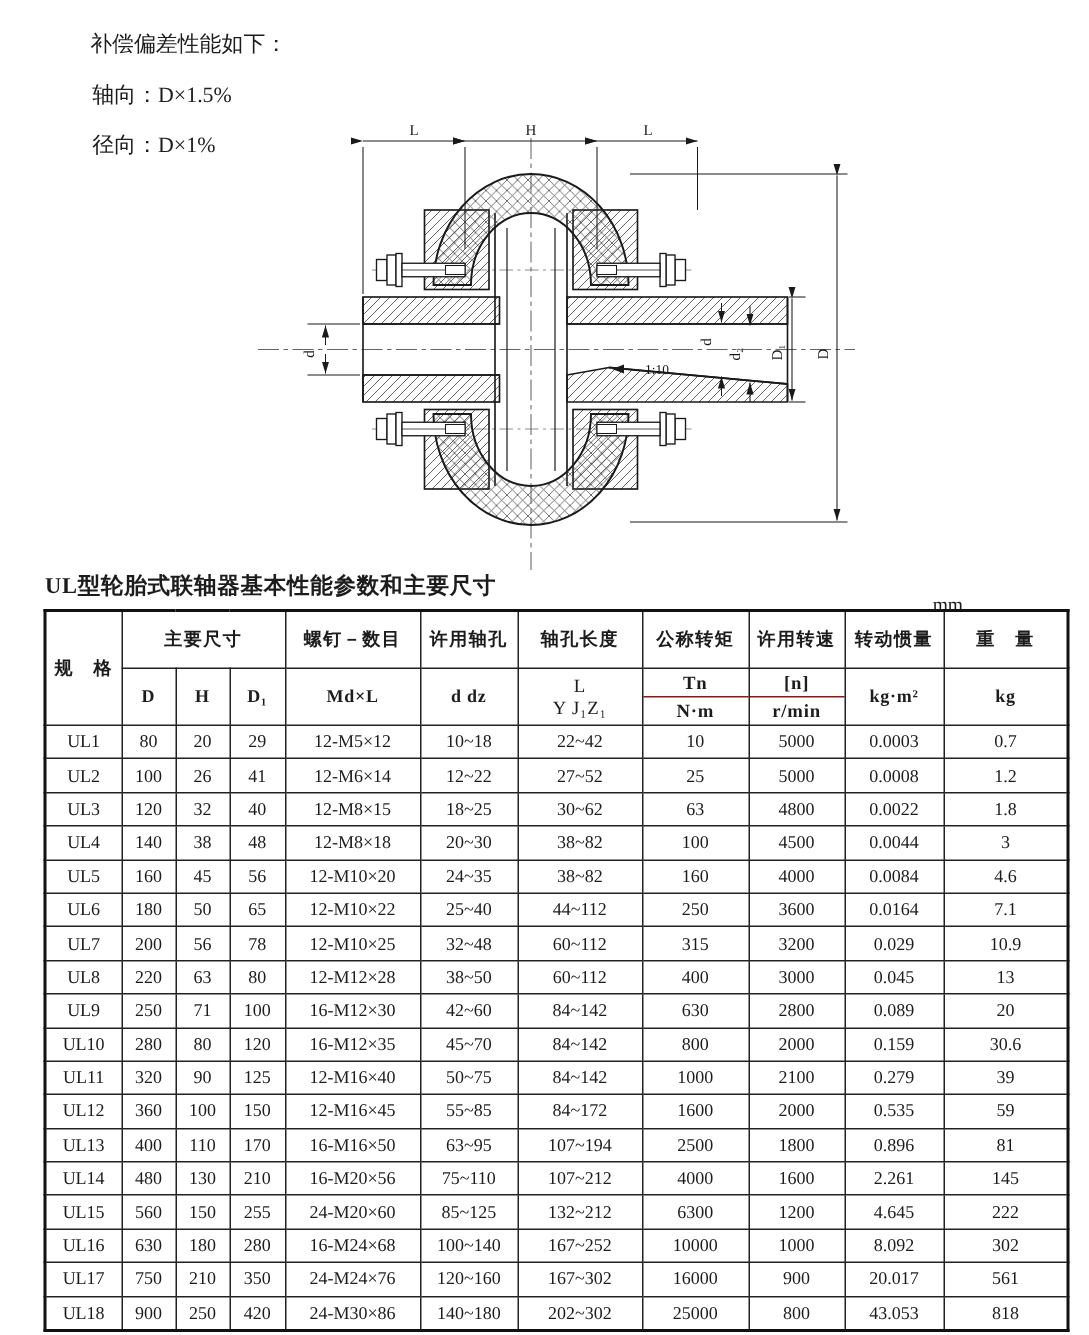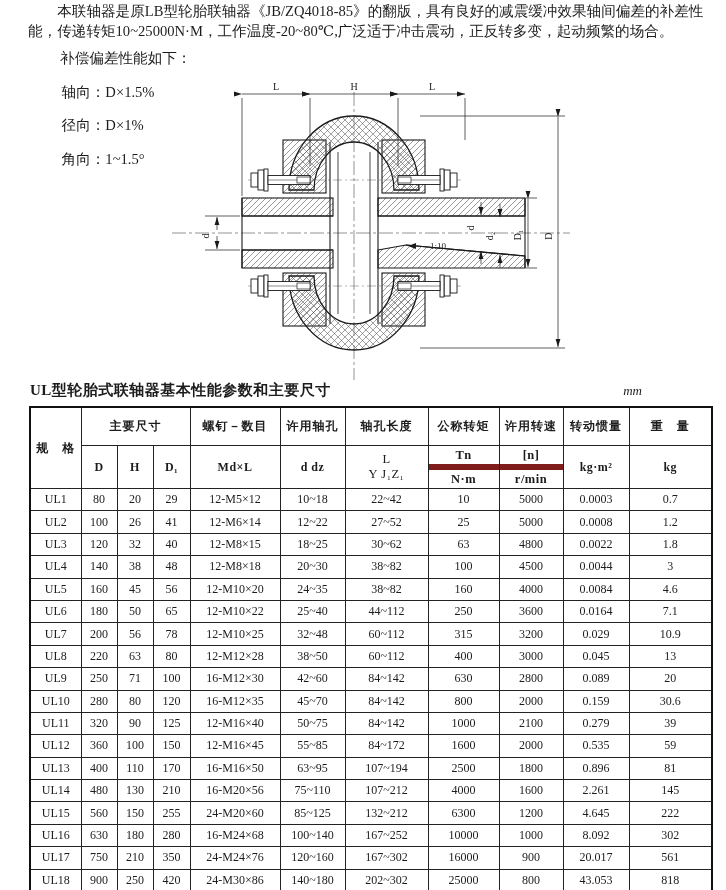--- a/index.html
+++ b/index.html
@@ -5,53 +5,51 @@
   html,body{margin:0;padding:0;}
   body{
     width:726px;height:890px;position:relative;overflow:hidden;
     background:#ffffff;color:#1c1c1c;
     font-family:"Liberation Serif","DejaVu Serif",serif;
   }
   
   .intro{position:absolute;left:28px;top:2px;width:684px;font-size:14.6px;line-height:19.5px;}
   .intro p{margin:0;}
   .intro .para{text-indent:2em;}
-  .intro .sub{text-indent:2.2em;margin-top:8px;}
+  .intro .sub{text-indent:2.2em;margin-top:19px;}
   .intro .item{text-indent:2.3em;margin-top:14px;}
   
   .figure{position:absolute;left:170px;top:78px;width:410px;height:310px;}
   .figure svg{display:block;}
   
   .tbl-title{position:absolute;left:30px;top:381px;width:680px;height:22px;
     font-size:15px;font-weight:bold;letter-spacing:0.5px;}
-  .tbl-unit{position:absolute;right:68px;top:2px;font-weight:normal;font-size:13px;letter-spacing:0;font-style:italic;}
+  .tbl-unit{position:absolute;right:68px;top:14px;font-weight:normal;font-size:13px;letter-spacing:0;}
   
   table.spec{position:absolute;left:29px;top:406px;width:682px;
     border-collapse:collapse;table-layout:fixed;
     border:2px solid #111;}
   table.spec th,table.spec td{border:1px solid #222;text-align:center;vertical-align:middle;padding:0;}
   table.spec thead th{font-size:12px;font-weight:bold;}
   .h1 th{height:37px;letter-spacing:1px;}
   .h2 th{height:37px;letter-spacing:0.5px;}
   th.sym{font-family:"Liberation Serif","DejaVu Serif",serif;font-weight:normal;font-size:12.5px;}
   th.split{padding:0;font-weight:normal;}
   .split .half{height:18px;line-height:18px;font-size:12.5px;}
-  .split .half.top{border-bottom:6px solid #7f1d1d;}
+  .split .half.top{border-bottom:1px solid #7f1d1d;}
   .stack .ln{line-height:15px;font-size:12.5px;font-weight:normal;}
   table.spec tbody td{height:21.4px;font-size:12px;}
 </style>
 </head>
 <body>
 
 <div class="intro">
-  <p class="para">本联轴器是原LB型轮胎联轴器《JB/ZQ4018-85》的翻版，具有良好的减震缓冲效果轴间偏差的补差性能，传递转矩10~25000N·M，工作温度-20~80℃,广泛适于冲击震动，正反转多变，起动频繁的场合。</p>
   <p class="sub">补偿偏差性能如下：</p>
   <p class="item">轴向：D×1.5%</p>
   <p class="item">径向：D×1%</p>
-  <p class="item">角向：1~1.5°</p>
 </div>
 
 <div class="figure">
 <svg width="410" height="310" viewBox="0 0 410 310">
   <defs>
     <pattern id="hatch" patternUnits="userSpaceOnUse" width="6" height="6">
       <path d="M0,6 L6,0" stroke="#555" stroke-width="0.6"></path>
     </pattern>
     <pattern id="xhatch" patternUnits="userSpaceOnUse" width="7" height="7">
       <path d="M0,0 L7,7 M7,0 L0,7" stroke="#555" stroke-width="0.55"></path>

